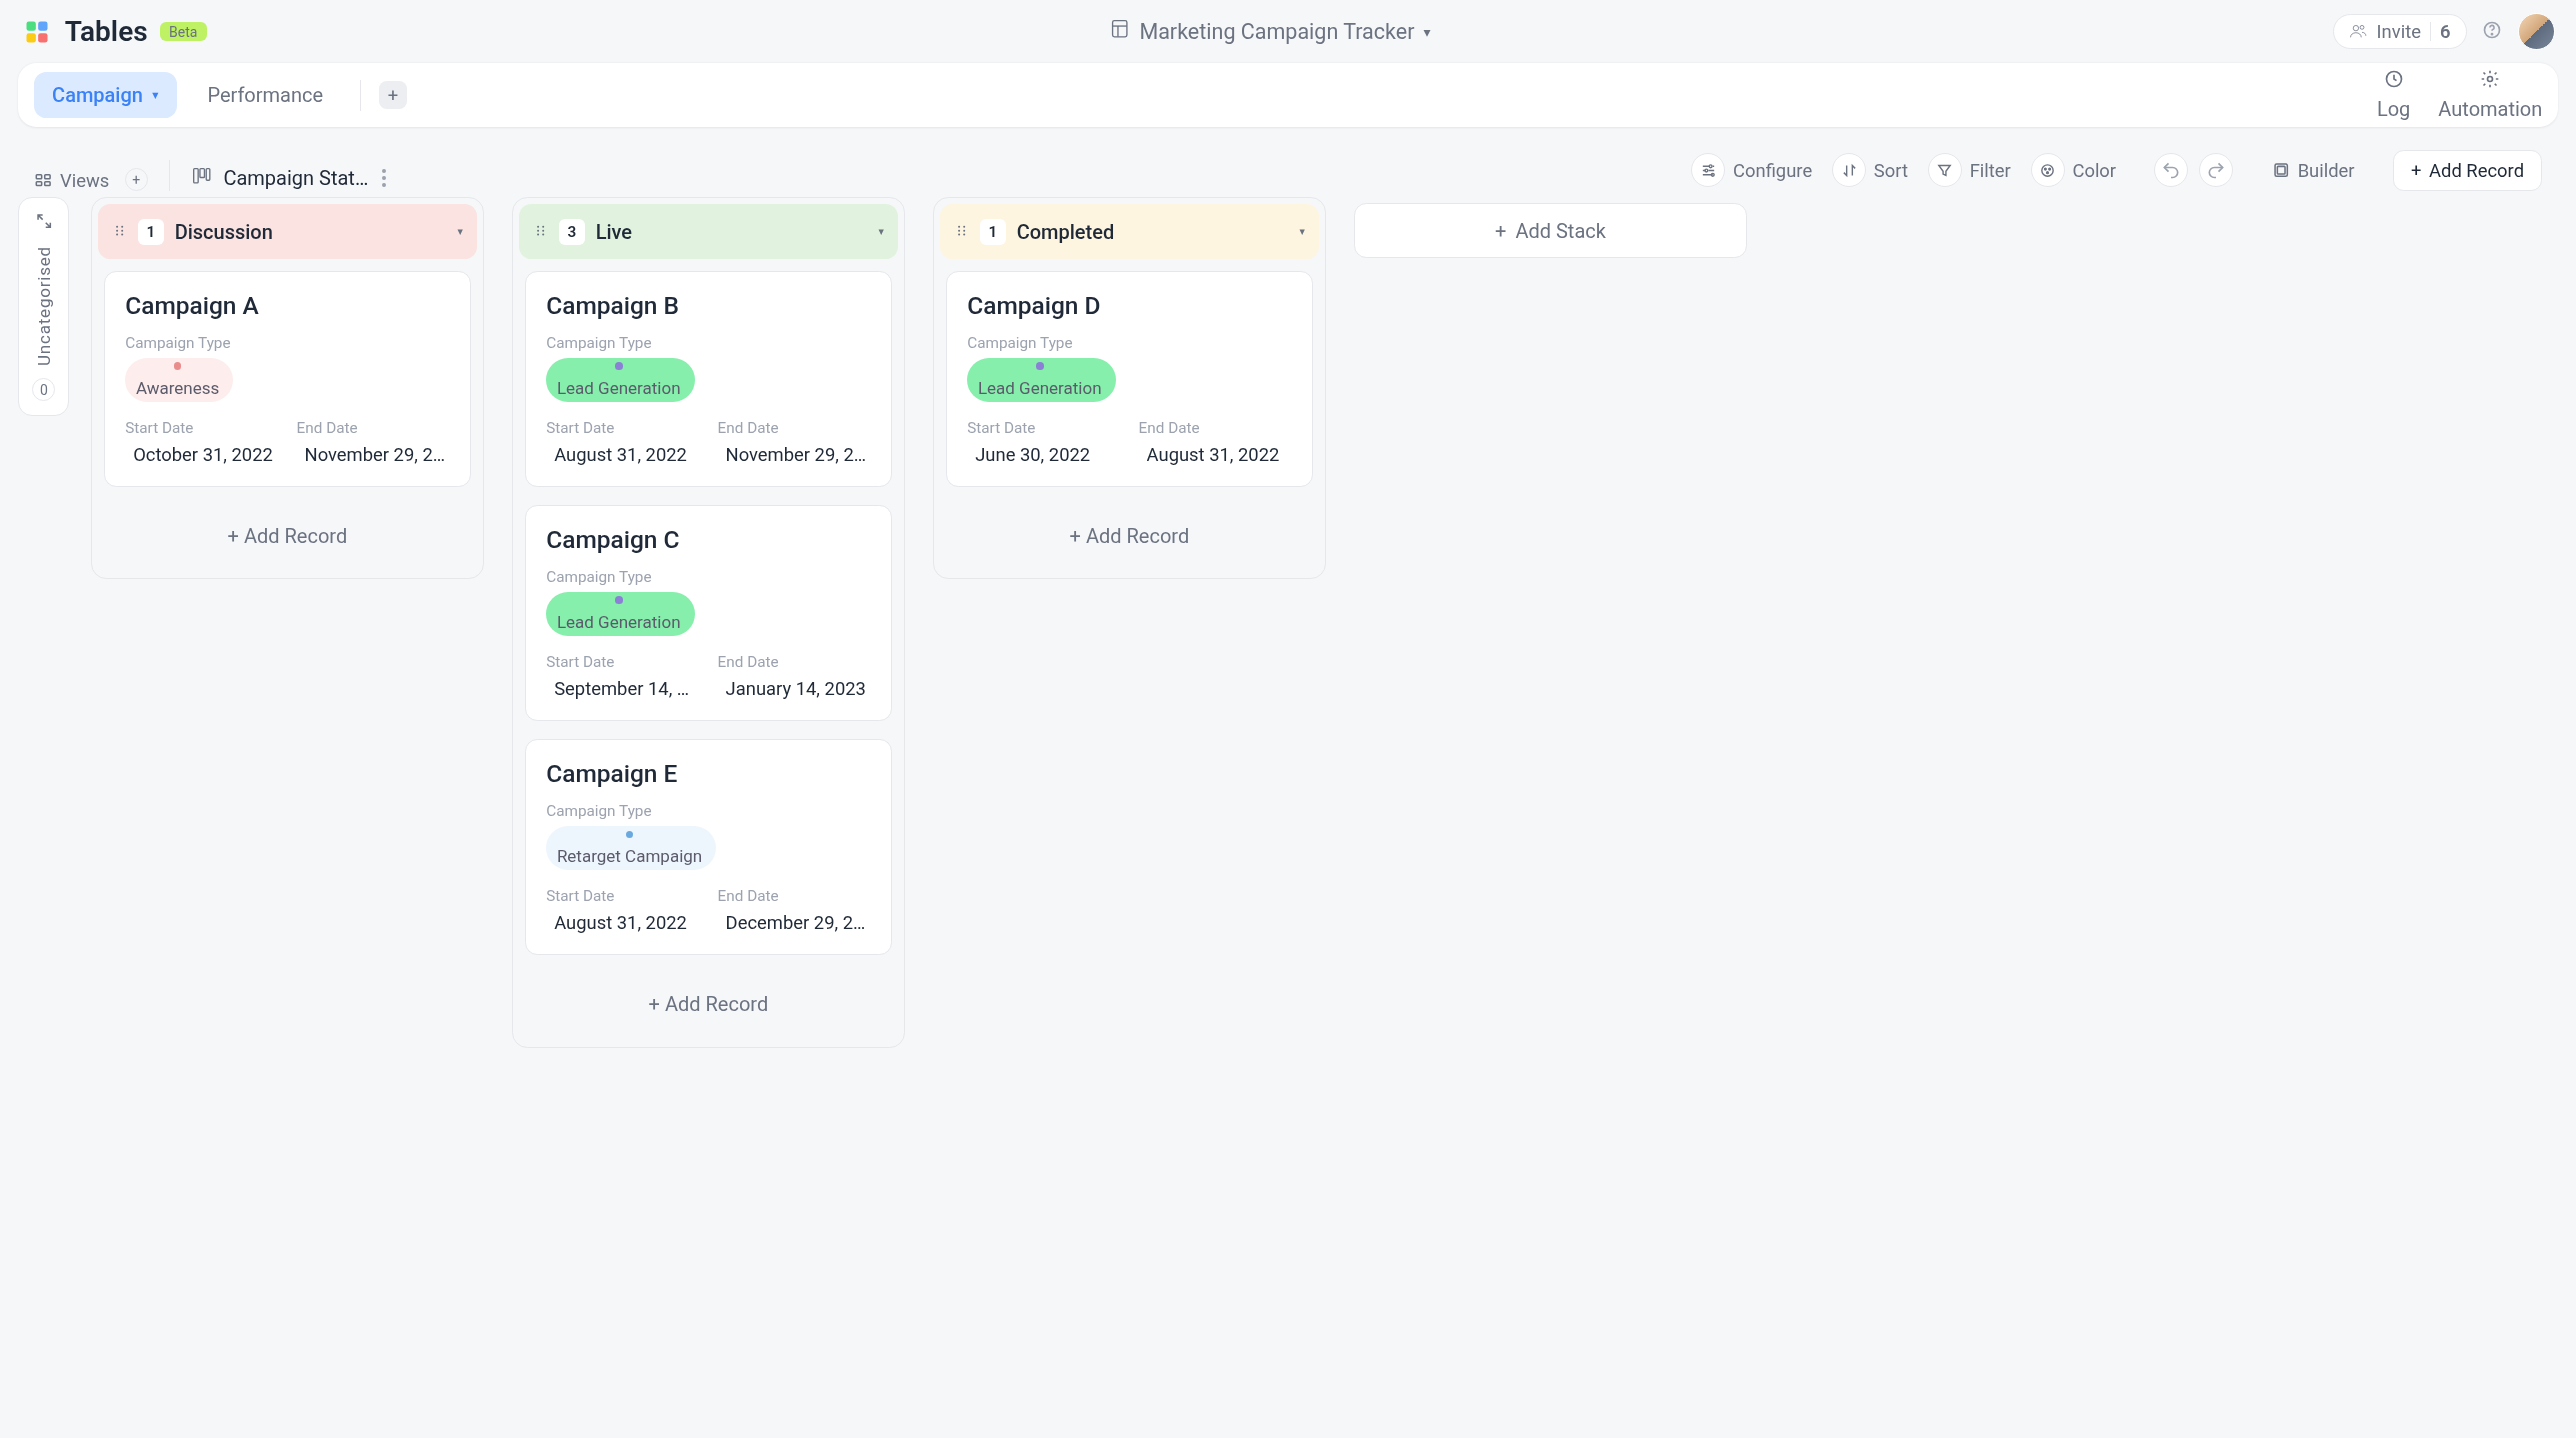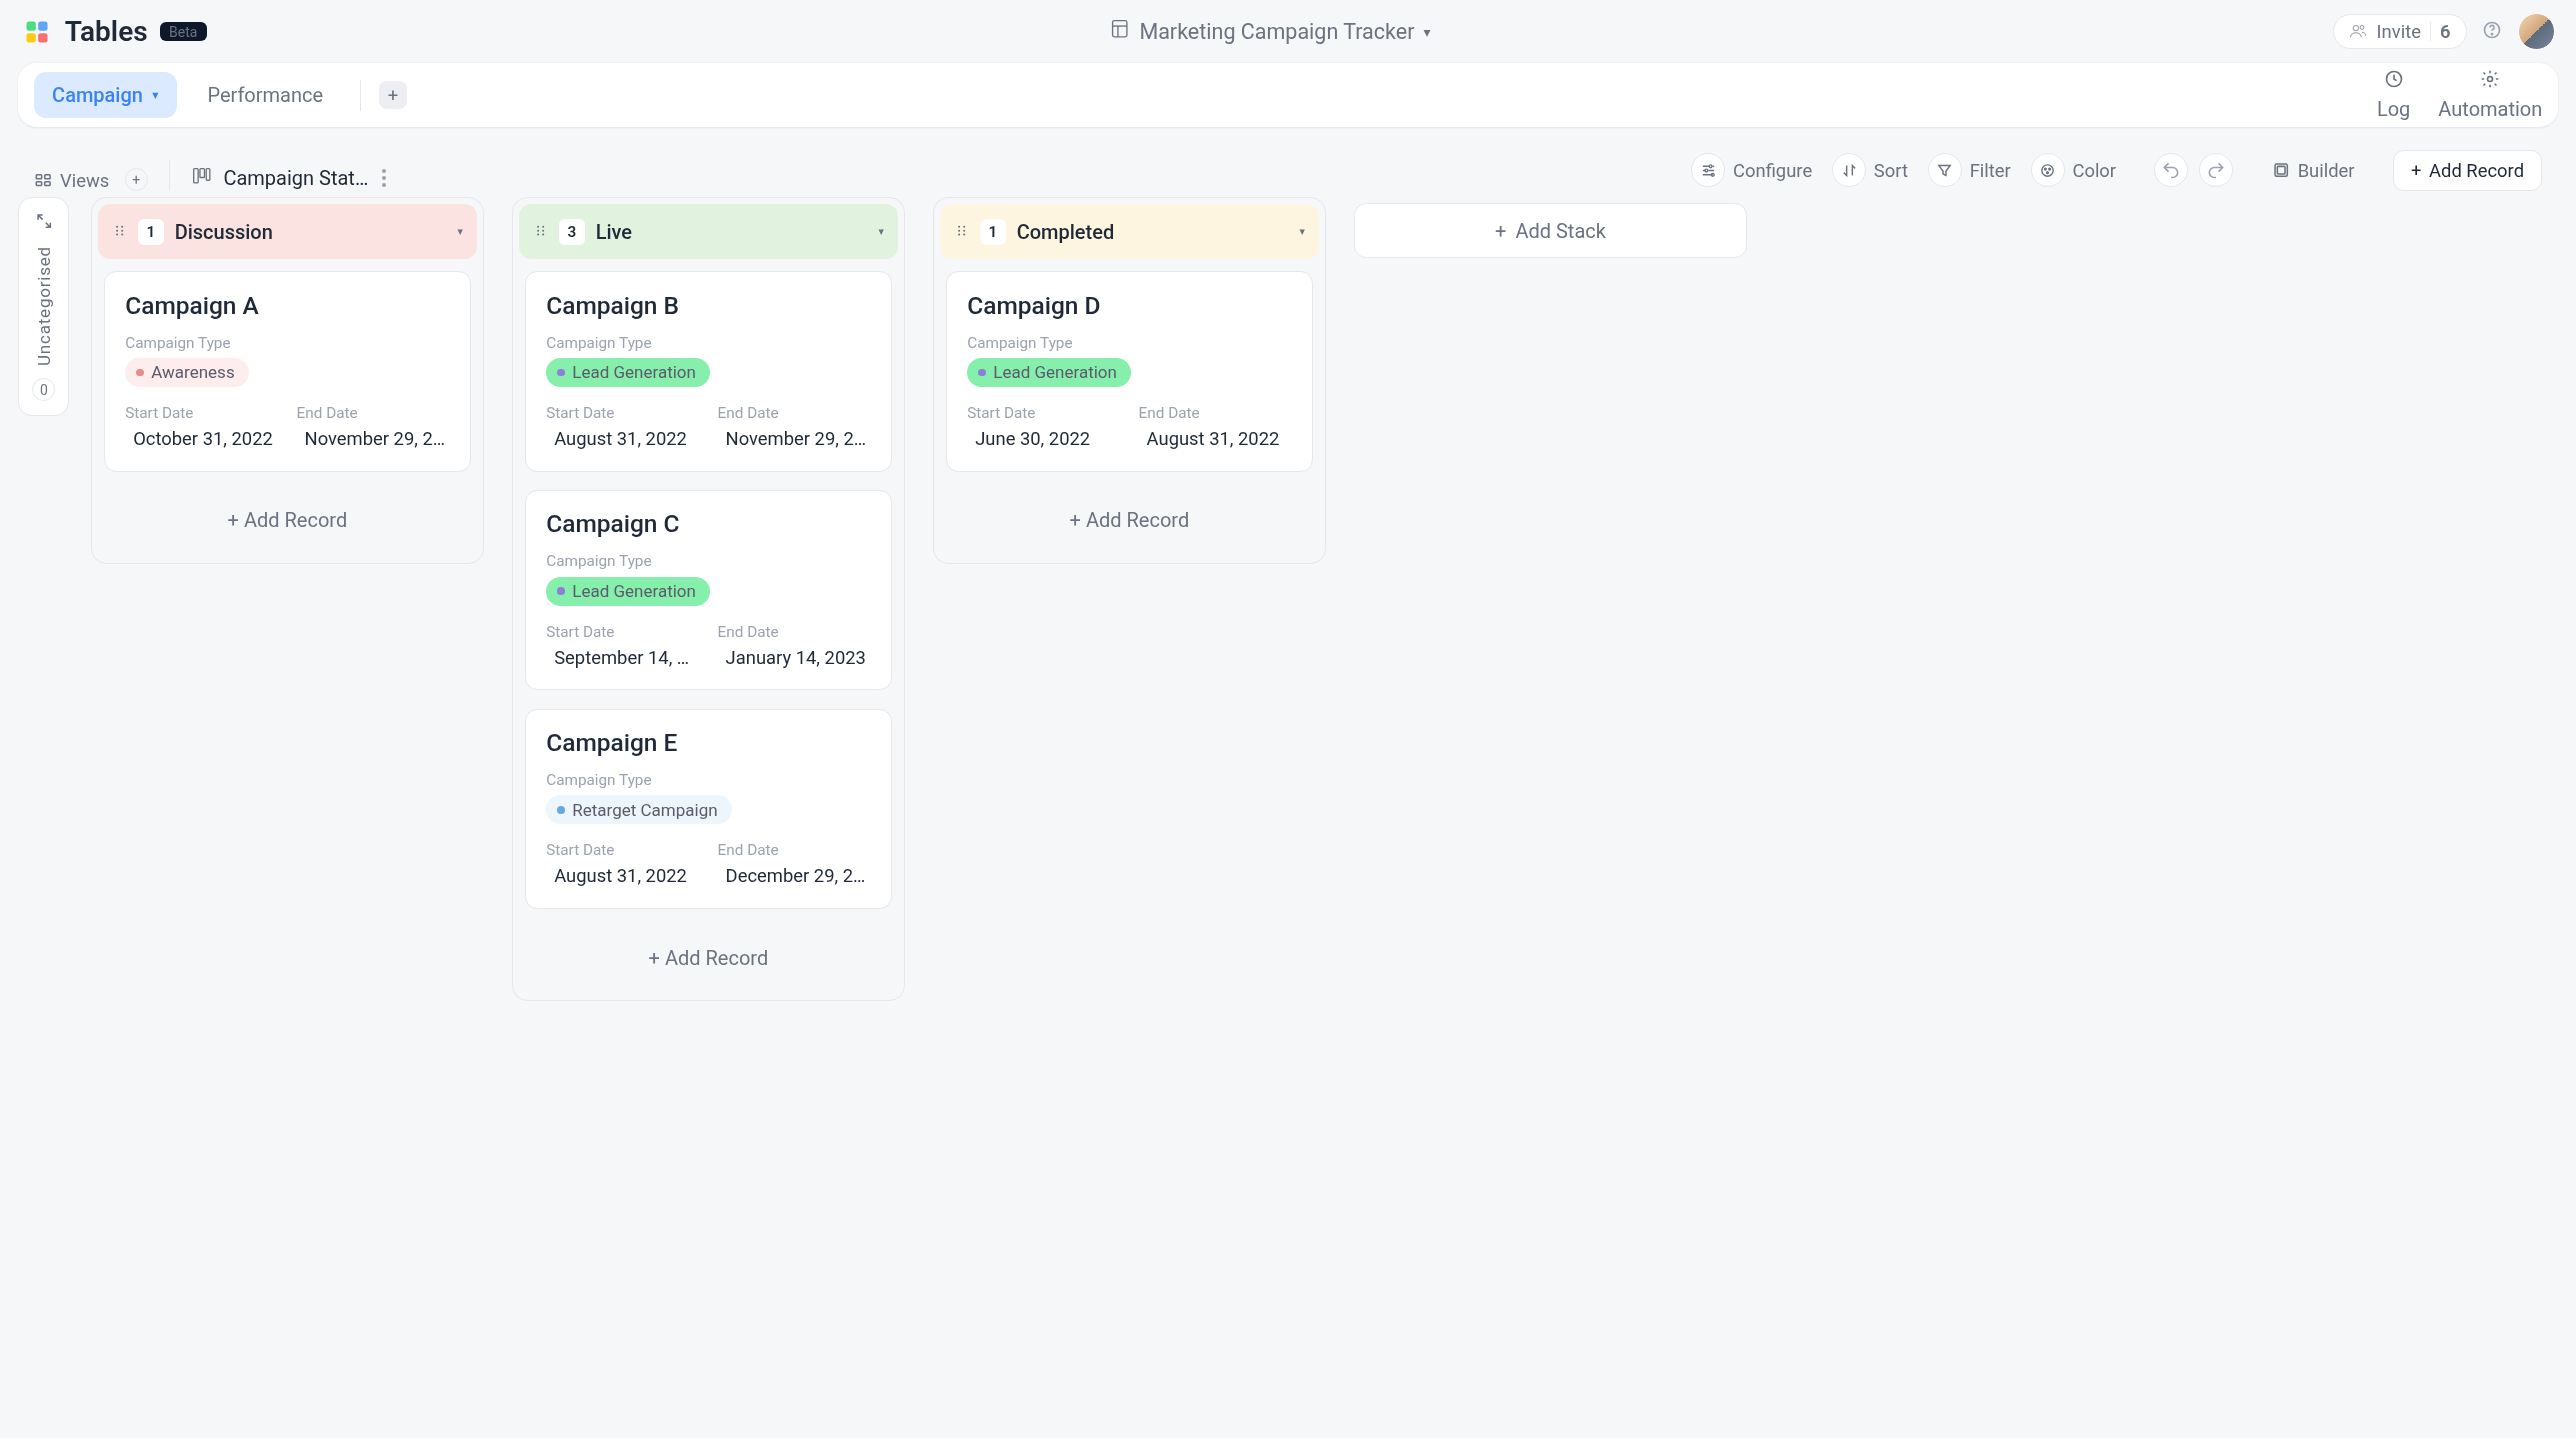--- a/index.html
+++ b/index.html
@@ -36,21 +36,21 @@
   }
   .topbar-left { display: flex; align-items: center; gap: 12.3px; }
   .logo {
     width: 31px; height: 31px;
     display: flex; align-items: center; justify-content: center;
   }
   .logo svg { width: 28px; height: 28px; }
   .app-title { font-size: 28px; font-weight: 600; color: var(--text-primary); }
   .beta-badge {
     font-size: 14px; padding: 1.5px 9.2px;
-    background: #0f172a; border-radius: 6.1px;
+    background: #bef264; border-radius: 6.1px;
     color: var(--text-secondary);
   }
   .topbar-center {
     flex: 1; display: flex; align-items: center; justify-content: center; gap: 9.2px;
     color: var(--text-secondary); font-size: 21.5px;
   }
   .sheet-icon svg { width: 21.5px; height: 21.5px; stroke: var(--text-secondary); }
   .doc-title-caret { font-size: 14px; color: var(--text-secondary); }
   .topbar-right { display: flex; align-items: center; gap: 15.3px; }
   .invite-pill {
@@ -242,21 +242,21 @@
     border: 1.2px solid var(--border-light);
     padding: 18.4px 20px 21.5px;
   }
   .card-title { font-size: 24.5px; font-weight: 500; margin-bottom: 14px; }
   .field-label { font-size: 15.3px; color: var(--text-tertiary); margin-bottom: 6.1px; }
   .type-chip {
     display: inline-flex; align-items: center; gap: 7.7px;
     background: #f3f0fb;
     border-radius: 766px;
     padding: 4.6px 14px 4.6px 10.7px;
-    font-size: 17px; color: #5b5b6b;
+    font-size: 17px; color: #5b5b6b; flex-direction: column;
   }
   .type-chip.awareness { background: #fdeded; }
   .type-chip.lead { background: #86efac; }
   .type-chip.retarget { background: #eef6fd; }
   .type-chip .dot { width: 7.7px; height: 7.7px; border-radius: 50%; }
   .type-chip.awareness .dot { background: #e98c8c; }
   .type-chip.lead .dot { background: #8b7fd6; }
   .type-chip.retarget .dot { background: #6aa9e0; }
   .date-row { display: flex; gap: 18.4px; margin-top: 17px; }
   .date-col { flex: 1; min-width: 0; }

